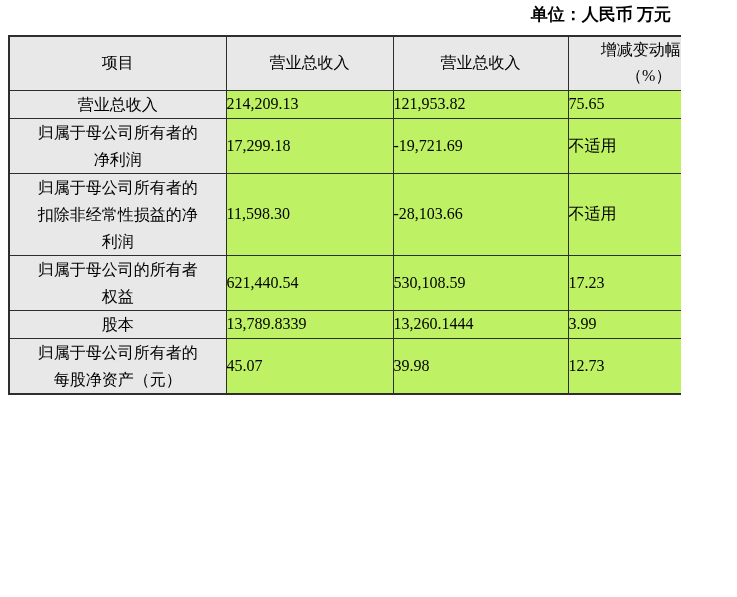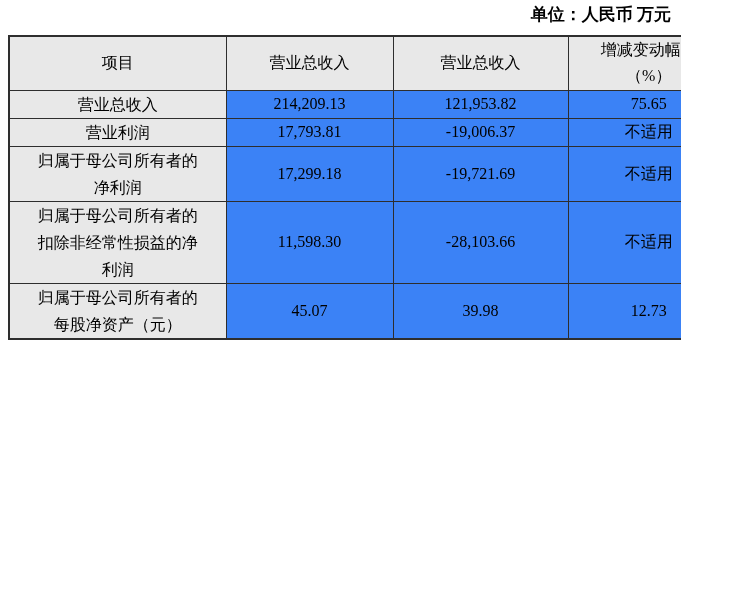--- a/index.html
+++ b/index.html
@@ -39,22 +39,22 @@
     line-height: 26px;
     padding: 0 6px;
   }
   td.lbl {
     background: #e8e8e8;
     text-align: center;
     line-height: 27px;
     padding: 0 8px;
   }
   td.num {
-    background: #3b82f6;
-    text-align: center;
+    background: #bef264;
+    text-align: left;
     line-height: 26px;
     padding: 0 10px 0 4px;
   }
   tr.r-h  { height: 54px; }
   tr.r-1  { height: 26px; margin-top: 43px; }
   tr.r-2  { height: 54px; }
   tr.r-3  { height: 80px; }
 </style>
 </head>
 <body>
@@ -80,26 +80,20 @@
 （%）</td>
       </tr>
 
       <tr class="r-1">
         <td class="lbl">营业总收入</td>
         <td class="num">214,209.13</td>
         <td class="num">121,953.82</td>
         <td class="num">75.65</td>
       </tr>
 
-      <tr class="r-1">
-        <td class="lbl">营业利润</td>
-        <td class="num">17,793.81</td>
-        <td class="num">-19,006.37</td>
-        <td class="num">不适用</td>
-      </tr>
 
 
       <tr class="r-2">
         <td class="lbl">归属于母公司所有者的
 净利润</td>
         <td class="num">17,299.18</td>
         <td class="num">-19,721.69</td>
         <td class="num">不适用</td>
       </tr>
 
@@ -109,21 +103,34 @@
 利润</td>
         <td class="num">11,598.30</td>
         <td class="num">-28,103.66</td>
         <td class="num">不适用</td>
       </tr>
 
 
 
 
 
+      <tr class="r-2">
+        <td class="lbl">归属于母公司的所有者
+权益</td>
+        <td class="num">621,440.54</td>
+        <td class="num">530,108.59</td>
+        <td class="num">17.23</td>
+      </tr>
 
+      <tr class="r-1">
+        <td class="lbl">股本</td>
+        <td class="num">13,789.8339</td>
+        <td class="num">13,260.1444</td>
+        <td class="num">3.99</td>
+      </tr>
 
       <tr class="r-2">
         <td class="lbl">归属于母公司所有者的
 每股净资产（元）</td>
         <td class="num">45.07</td>
         <td class="num">39.98</td>
         <td class="num">12.73</td>
       </tr>
 
     </tbody>

